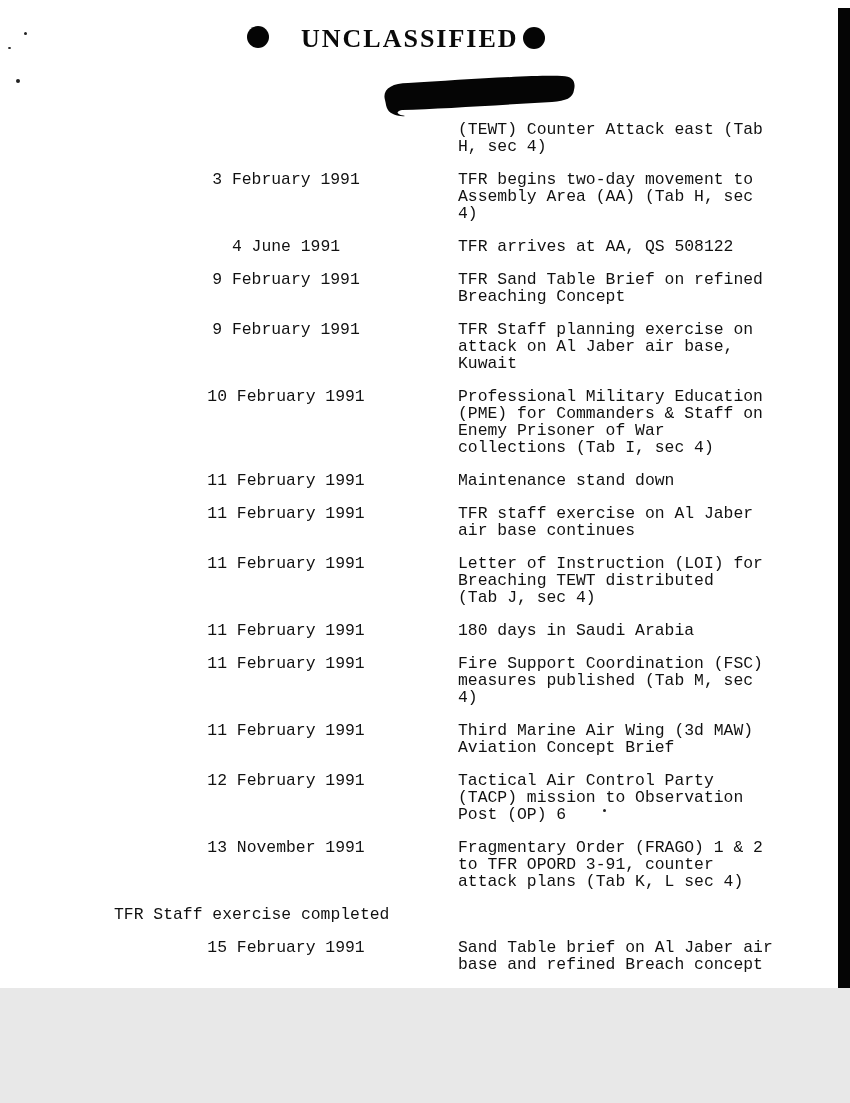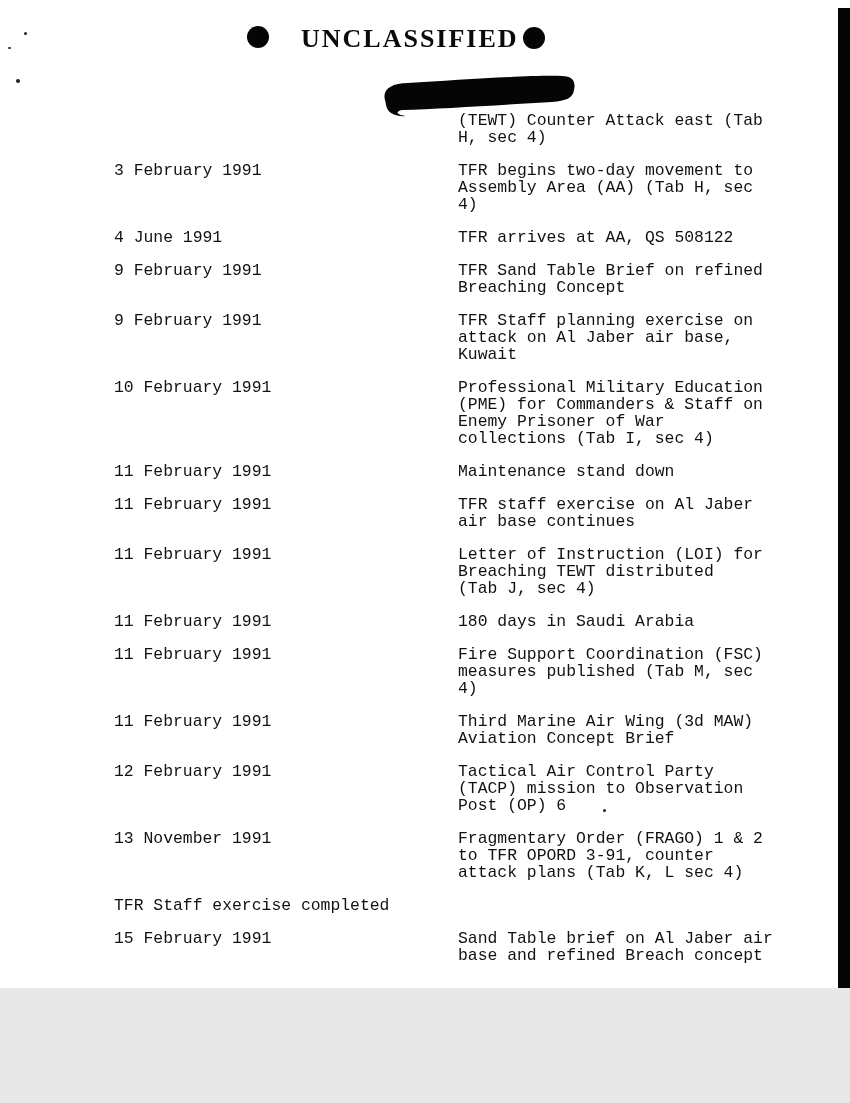--- a/index.html
+++ b/index.html
@@ -58,33 +58,34 @@
     left: 418px;
     top: 990px;
     width: 100px;
     height: 30px;
   }
 
   
   .timeline {
     position: absolute;
     left: 114px;
-    top: 112px;
+    top: 121px;
     width: 670px;
   }
   .entry {
     display: flex;
     margin-bottom: 16px;
   }
   .entry .date {
     width: 344px;
     flex: 0 0 344px;
     font-size: 16.4px;
     line-height: 17px;
     white-space: pre;
+    text-align: center;
   }
   .entry .desc {
     flex: 1;
     font-size: 16.4px;
     line-height: 17px;
     white-space: pre-line;
   }
 
   
   .classification-footer {

